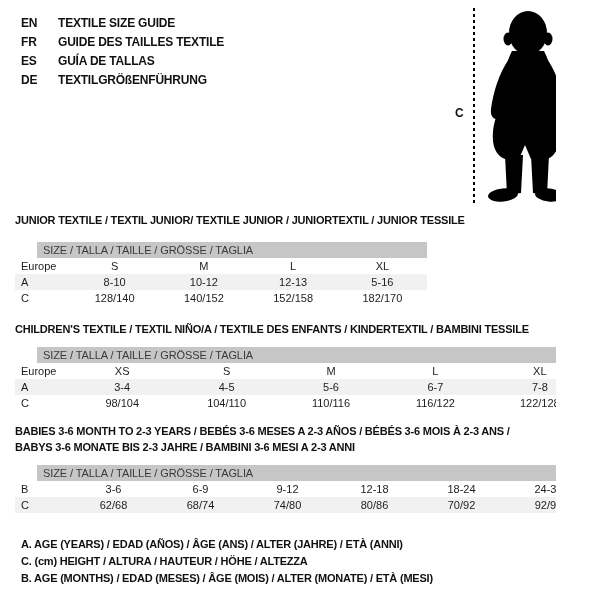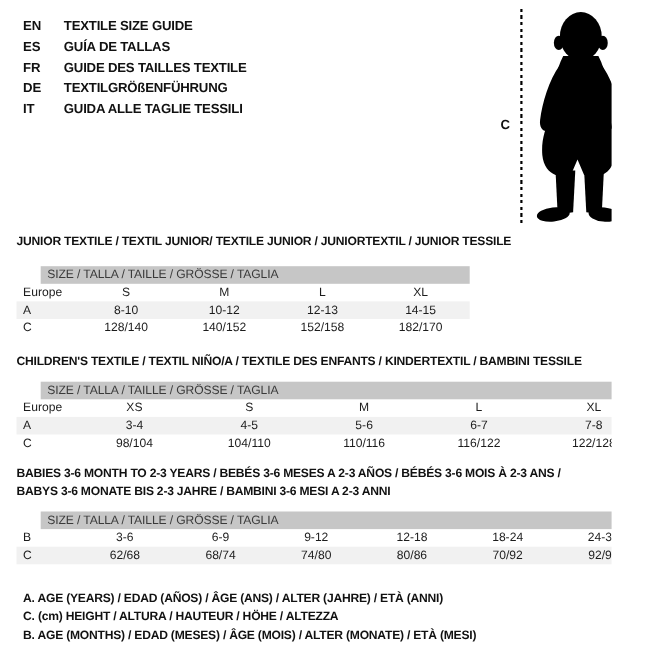--- a/index.html
+++ b/index.html
@@ -46,34 +46,30 @@
 <body>
 
 <div class="page" style="--bg: #ffffff; --text: #111111; --header-bar: #c6c6c6; --shaded-row: #f1f1f1;">
 
   <div class="lang-list">
     <div class="lang-row">
       <span class="lang-code">EN</span>
       <span class="lang-label">TEXTILE SIZE GUIDE</span>
     </div>
     <div class="lang-row">
+      <span class="lang-code">FR</span>
+      <span class="lang-label">GUIDE DES TAILLES TEXTILE</span>
+    </div>
+    <div class="lang-row">
       <span class="lang-code">ES</span>
       <span class="lang-label">GUÍA DE TALLAS</span>
     </div>
     <div class="lang-row">
-      <span class="lang-code">FR</span>
-      <span class="lang-label">GUIDE DES TAILLES TEXTILE</span>
-    </div>
-    <div class="lang-row">
       <span class="lang-code">DE</span>
       <span class="lang-label">TEXTILGRÖßENFÜHRUNG</span>
-    </div>
-    <div class="lang-row">
-      <span class="lang-code">IT</span>
-      <span class="lang-label">GUIDA ALLE TAGLIE TESSILI</span>
     </div>
   </div>
 
   <div class="measure-line"></div>
   <div class="c-label">C</div>
   <svg class="baby-svg" width="94" height="196" viewBox="0 0 94 196" xmlns="http://www.w3.org/2000/svg">
     <g fill="#000000">
       <ellipse cx="49" cy="26" rx="19" ry="22"></ellipse>
       <ellipse cx="29" cy="32" rx="4.5" ry="6.5"></ellipse>
       <ellipse cx="69" cy="32" rx="4.5" ry="6.5"></ellipse>
@@ -96,21 +92,21 @@
       <span class="tcell">S</span>
       <span class="tcell">M</span>
       <span class="tcell">L</span>
       <span class="tcell">XL</span>
     </div>
     <div class="trow shaded">
       <span class="tlabel">A</span>
       <span class="tcell">8-10</span>
       <span class="tcell">10-12</span>
       <span class="tcell">12-13</span>
-      <span class="tcell">14-15</span>
+      <span class="tcell">5-16</span>
     </div>
     <div class="trow">
       <span class="tlabel">C</span>
       <span class="tcell">128/140</span>
       <span class="tcell">140/152</span>
       <span class="tcell">152/158</span>
       <span class="tcell">182/170</span>
     </div>
   </div>
 

